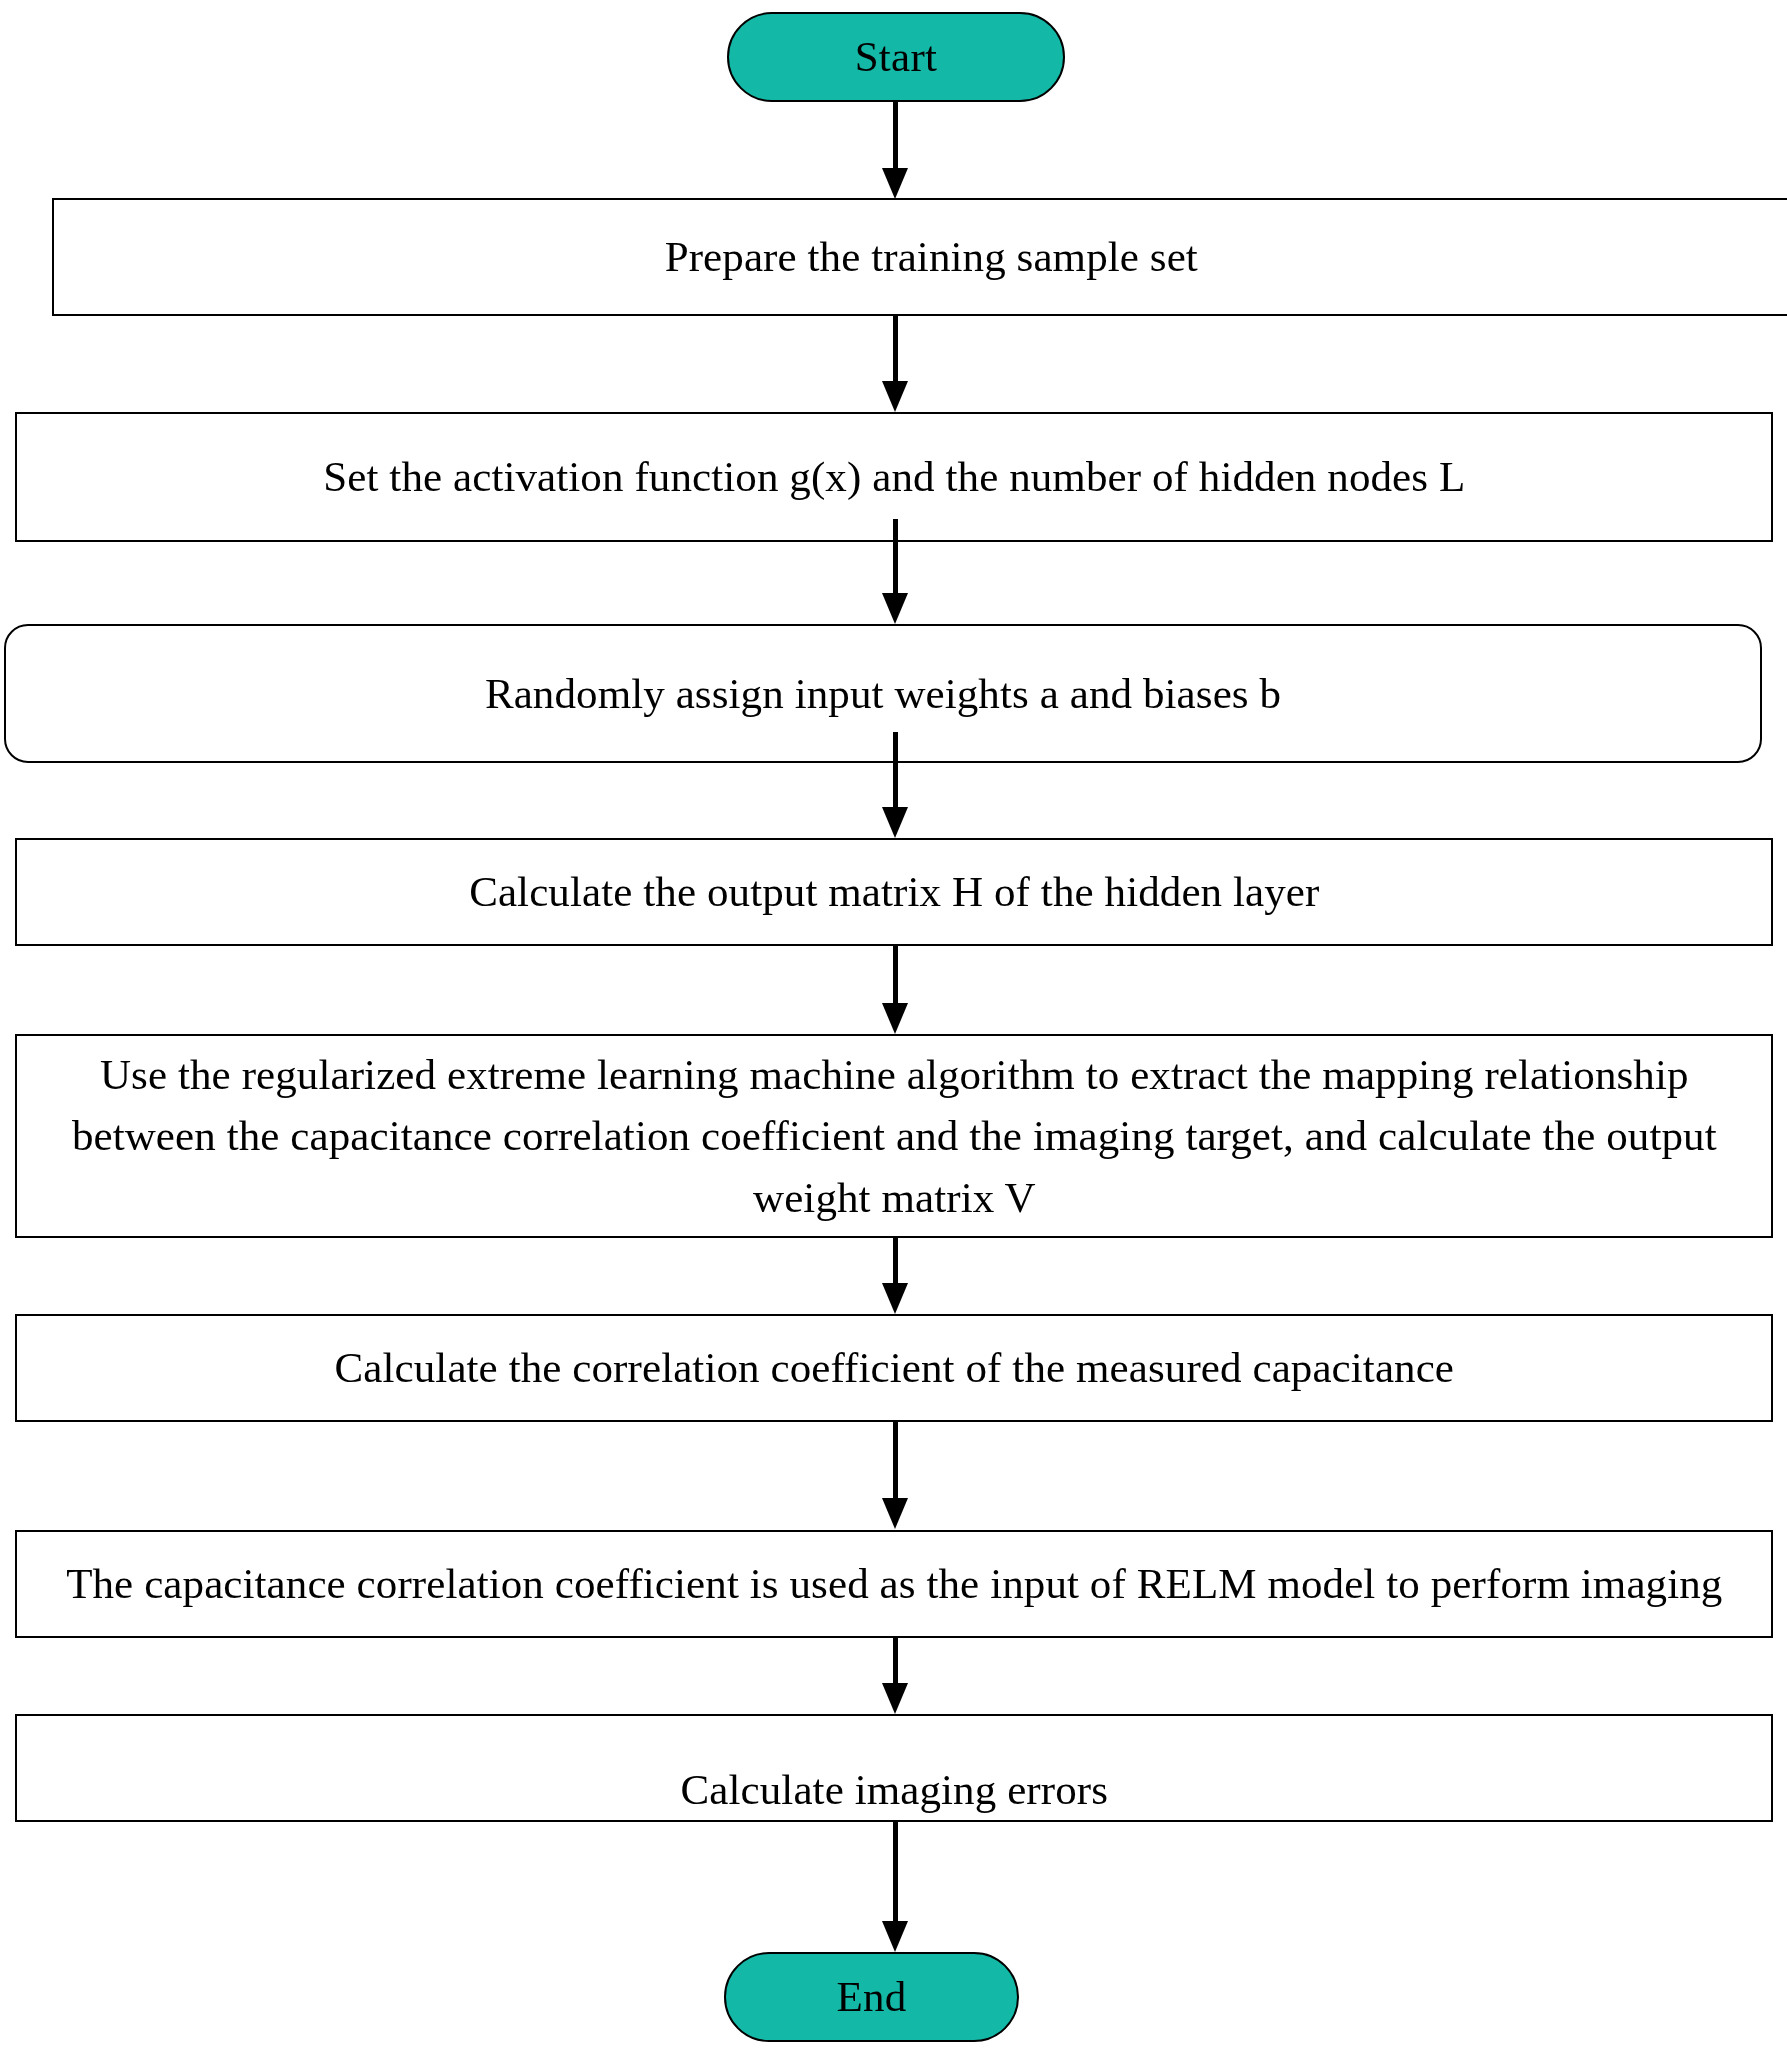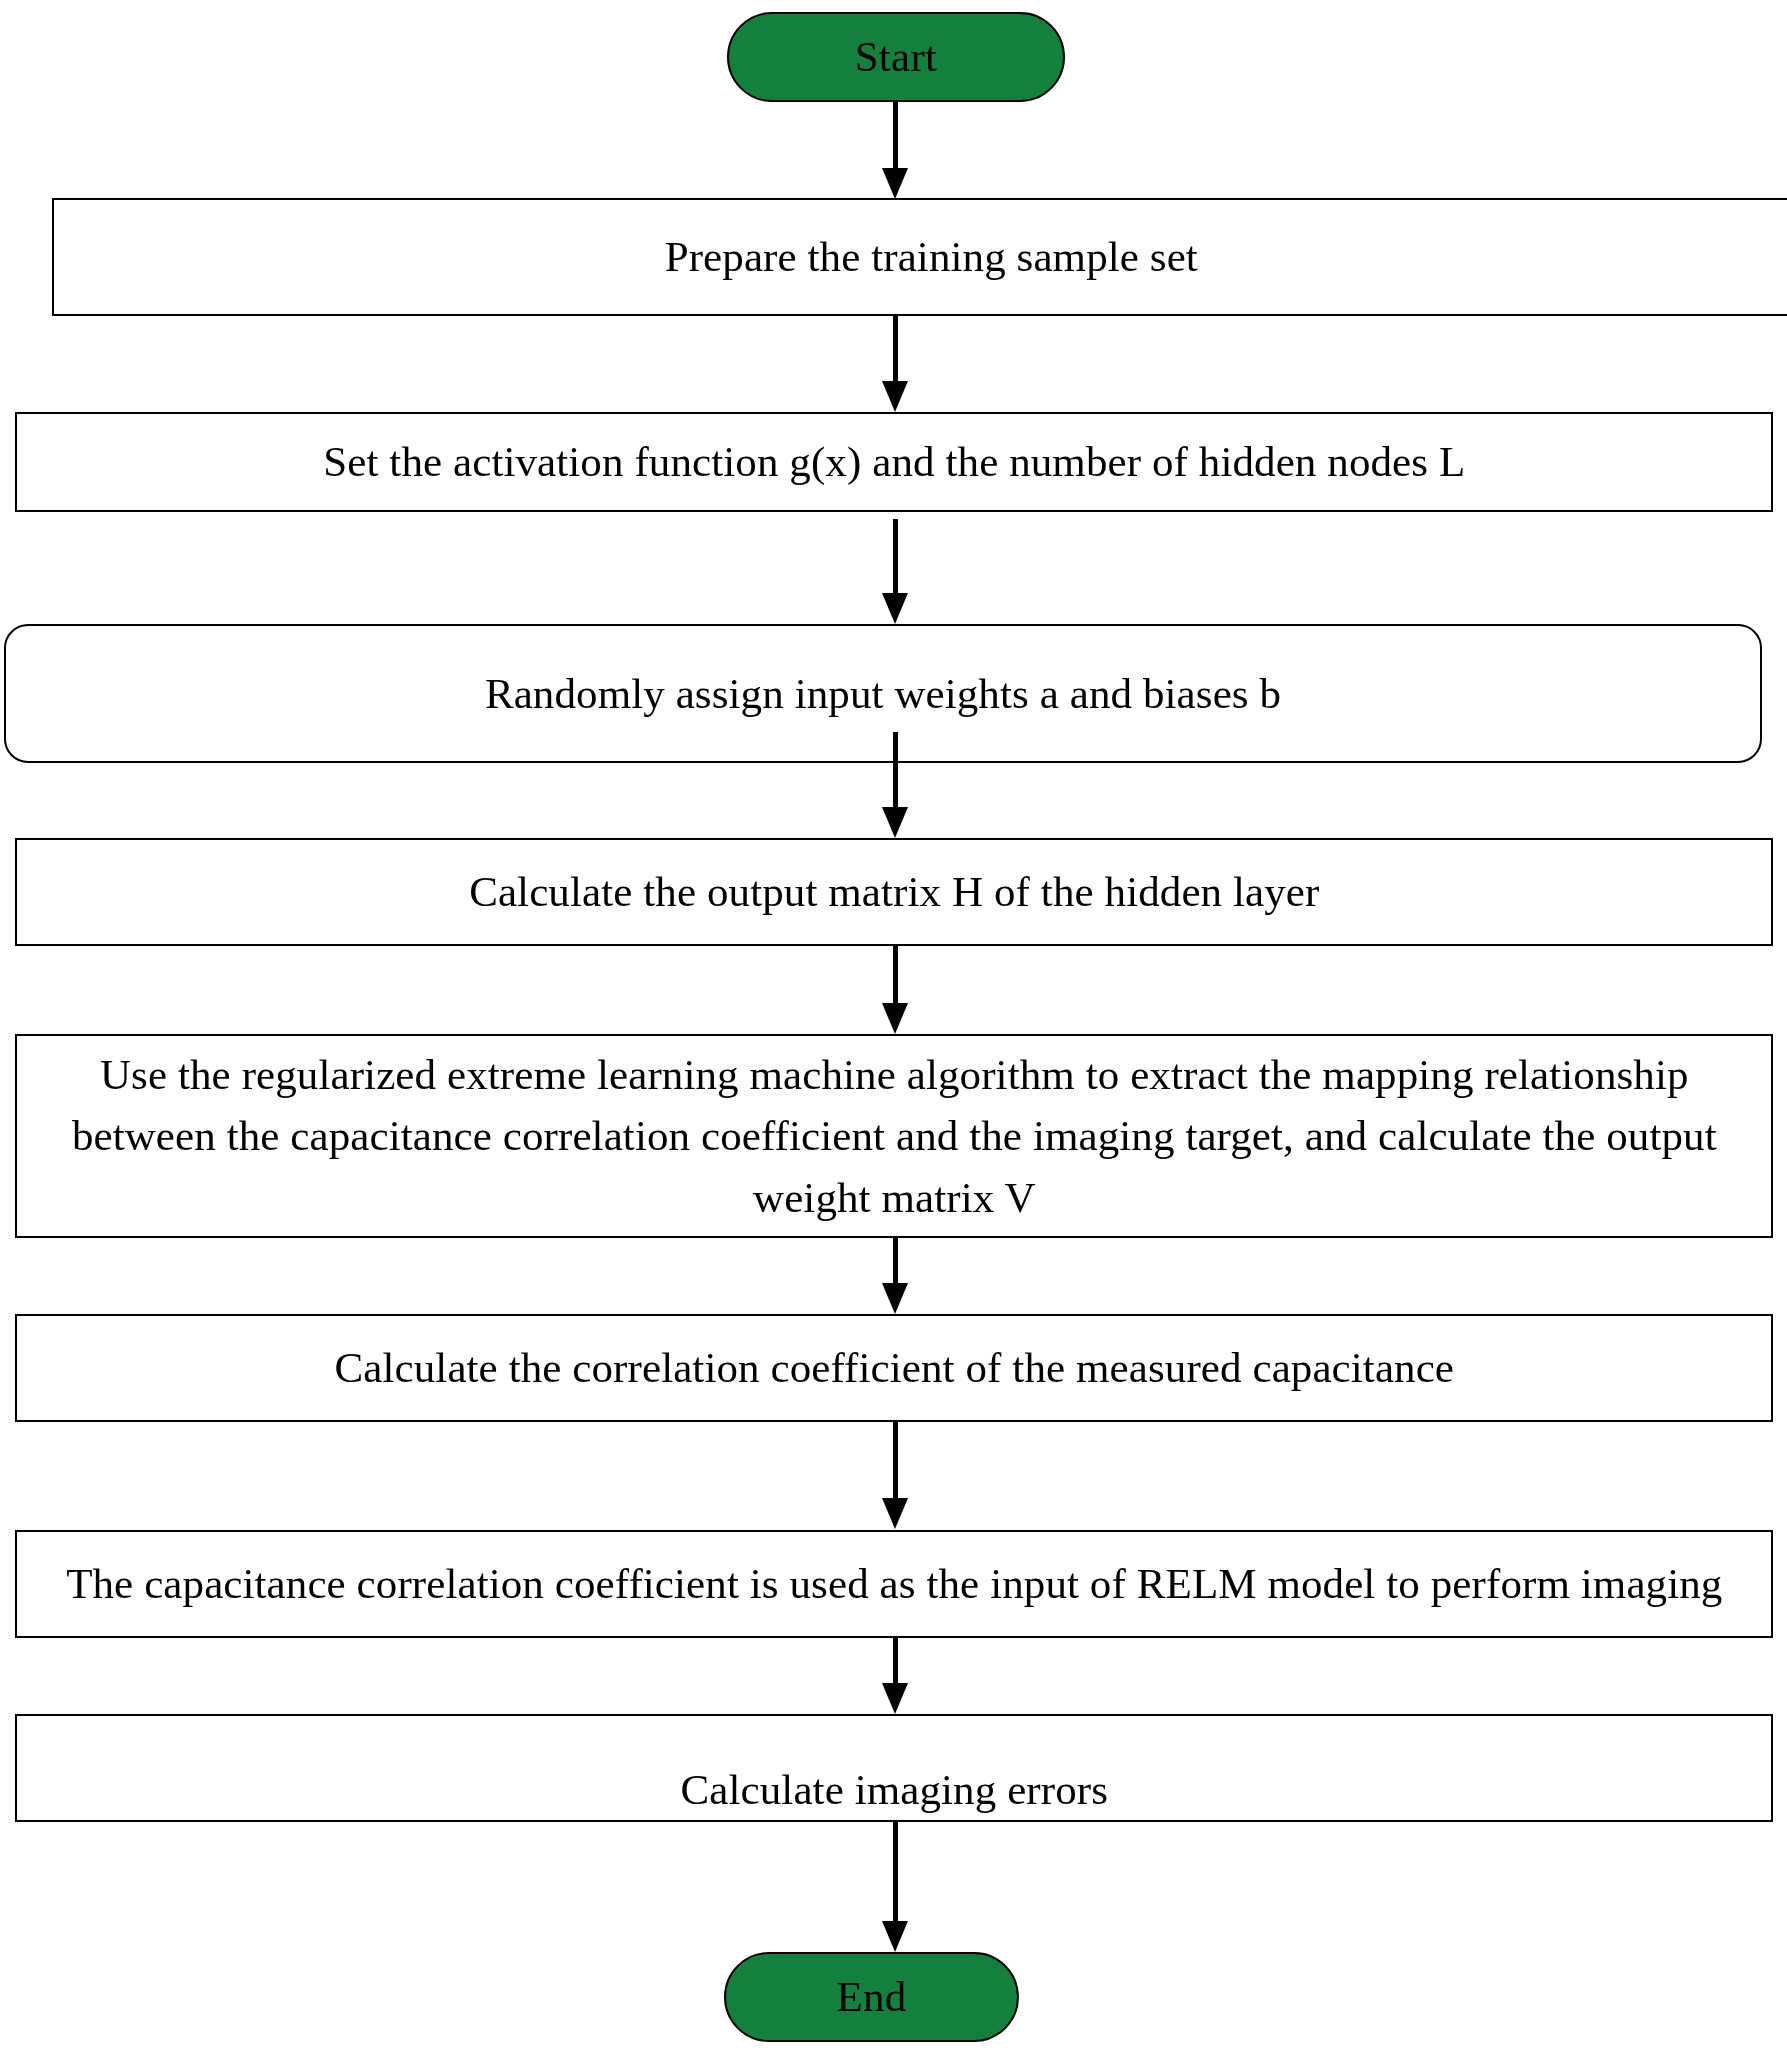--- a/index.html
+++ b/index.html
@@ -19,21 +19,21 @@
     background: #ffffff;
     overflow: hidden;
   }
 
   
   .terminator {
     position: absolute;
     box-sizing: border-box;
     border: 2.8px solid #000000;
     border-radius: 6952px;
-    background: #15803d;
+    background: #14b8a6;
     display: flex;
     align-items: center;
     justify-content: center;
     text-align: center;
   }
   .terminator .node-text {
     font-size: 43px;
     line-height: 1.15;
     letter-spacing: 0.3px;
     white-space: nowrap;
@@ -102,21 +102,21 @@
 
   <div class="process" style="left:15.3px; top:198px; width:1758px; height:118px;margin-left:37px;">
     <span class="node-text">Prepare the training sample set</span>
   </div>
 
   <div class="connector" style="left:895px; top:316px; height:96px;">
     <div class="shaft" style="height:65px;"></div>
     <div class="head"></div>
   </div>
 
-  <div class="process" style="left:15.3px; top:412px; width:1758px; height:100px;">
+  <div class="process" style="left:15.3px; top:412px; width:1758px; height:130px;">
     <span class="node-text">Set the activation function g(x) and the number of hidden nodes L</span>
   </div>
 
   <div class="connector" style="left:895px; top:519px; height:105px;">
     <div class="shaft" style="height:74px;"></div>
     <div class="head"></div>
   </div>
 
   <div class="process" style="left:4px; top:624px; width:1758px; height:139px;border-radius:24px;">
     <span class="node-text">Randomly assign input weights a and biases b</span>

